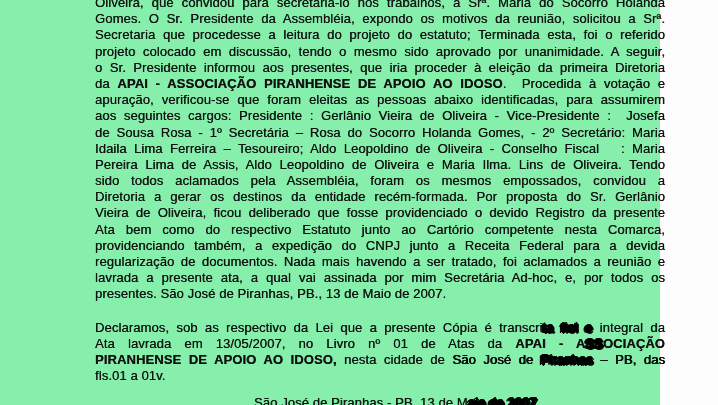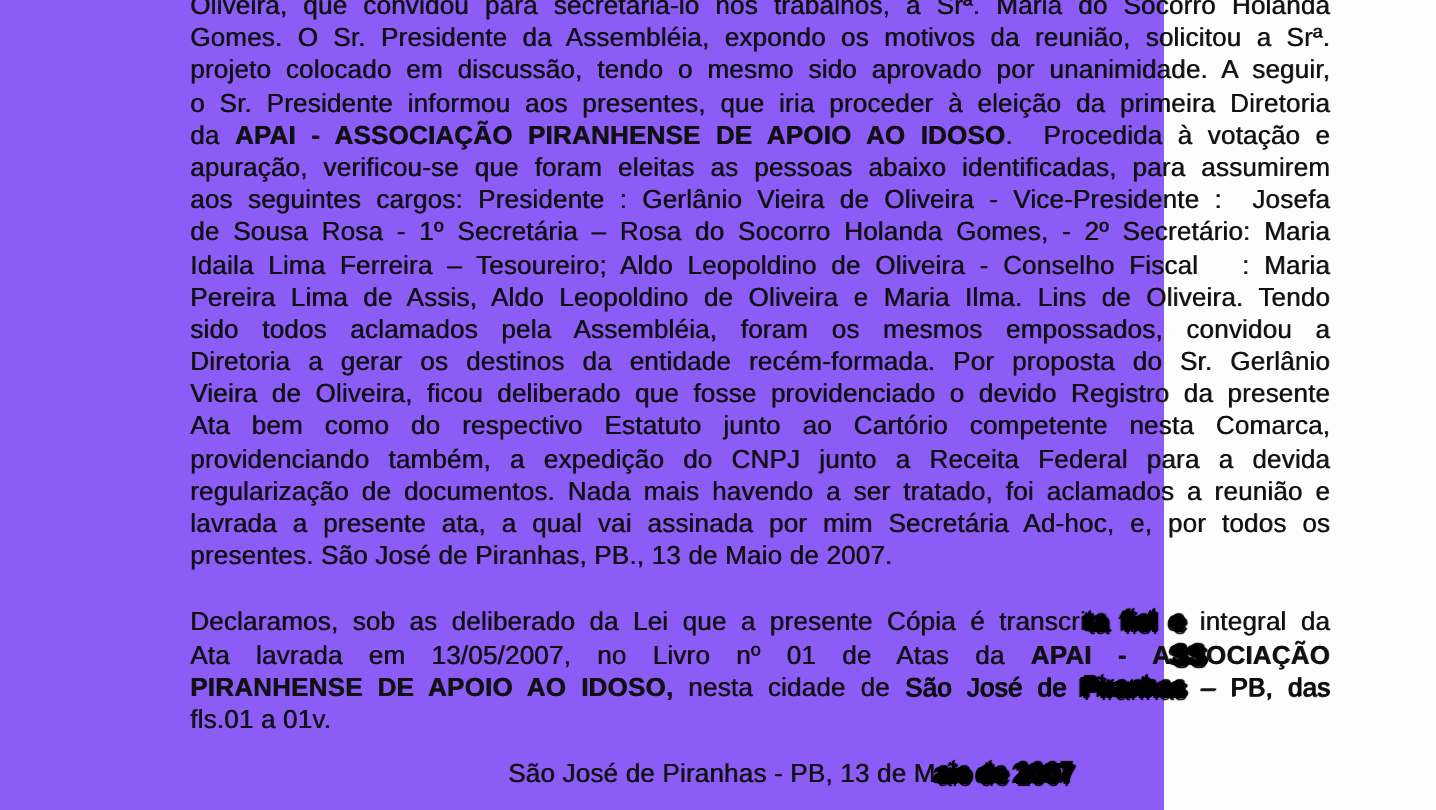--- a/index.html
+++ b/index.html
@@ -5,23 +5,23 @@
   html, body {
     margin: 0;
     padding: 0;
     width: 718px;
     height: 405px;
     overflow: hidden;
     background: #fdfdfd;
   }
   .page {
     position: relative;
-    width: 582px;
+    width: 660px;
     height: 405px;
-    background: #8b5cf6;
+    background: #86efac;
   }
   .textblock {
     position: absolute;
     left: 95px;
     top: -5px;
     width: 570px;
     font-family: "Liberation Sans", "DejaVu Sans", sans-serif;
     font-size: 13px;
     line-height: 16.2px;
     letter-spacing: 0.1px;
@@ -66,38 +66,39 @@
   }
 </style>
 </head>
 <body>
 
 <div class="page">
   <div class="textblock">
     <div class="para" id="para-0">
         <div class="line"><span class="seg-n">Oliveira, que convidou para secretariá-lo nos trabalhos, a Srª. Maria do Socorro Holanda</span></div>
         <div class="line"><span class="seg-n">Gomes. O Sr. Presidente da Assembléia, expondo os motivos da reunião, solicitou a Srª.</span></div>
+        <div class="line"><span class="seg-n">Secretaria que procedesse a leitura do projeto do estatuto; Terminada esta, foi o referido</span></div>
         <div class="line"><span class="seg-n">projeto colocado em discussão, tendo o mesmo sido aprovado por unanimidade. A seguir,</span></div>
         <div class="line"><span class="seg-n">o Sr. Presidente informou aos presentes, que iria proceder à eleição da primeira Diretoria</span></div>
         <div class="line"><span class="seg-n">da </span><span class="seg-b">APAI - ASSOCIAÇÃO PIRANHENSE DE APOIO AO IDOSO</span><span class="seg-n">.&nbsp; Procedida à votação e</span></div>
         <div class="line"><span class="seg-n">apuração, verificou-se que foram eleitas as pessoas abaixo identificadas, para assumirem</span></div>
         <div class="line"><span class="seg-n">aos seguintes cargos: Presidente : Gerlânio Vieira de Oliveira - Vice-Presidente :&nbsp; Josefa</span></div>
         <div class="line"><span class="seg-n">de Sousa Rosa - 1º Secretária – Rosa do Socorro Holanda Gomes, - 2º Secretário: Maria</span></div>
         <div class="line"><span class="seg-n">Idaila Lima Ferreira – Tesoureiro; Aldo Leopoldino de Oliveira - Conselho Fiscal&nbsp;&nbsp; : Maria</span></div>
         <div class="line"><span class="seg-n">Pereira Lima de Assis, Aldo Leopoldino de Oliveira e Maria Ilma. Lins de Oliveira. Tendo</span></div>
         <div class="line"><span class="seg-n">sido todos aclamados pela Assembléia, foram os mesmos empossados, convidou a</span></div>
         <div class="line"><span class="seg-n">Diretoria a gerar os destinos da entidade recém-formada. Por proposta do Sr. Gerlânio</span></div>
         <div class="line"><span class="seg-n">Vieira de Oliveira, ficou deliberado que fosse providenciado o devido Registro da presente</span></div>
         <div class="line"><span class="seg-n">Ata bem como do respectivo Estatuto junto ao Cartório competente nesta Comarca,</span></div>
         <div class="line"><span class="seg-n">providenciando também, a expedição do CNPJ junto a Receita Federal para a devida</span></div>
         <div class="line"><span class="seg-n">regularização de documentos. Nada mais havendo a ser tratado, foi aclamados a reunião e</span></div>
         <div class="line"><span class="seg-n">lavrada a presente ata, a qual vai assinada por mim Secretária Ad-hoc, e, por todos os</span></div>
         <div class="line last"><span class="seg-n">presentes. São José de Piranhas, PB., 13 de Maio de 2007.</span></div>
       </div>
     <div class="para para-gap" id="para-1">
-        <div class="line"><span class="seg-n">Declaramos, sob as deliberado da Lei que a presente Cópia é transcri</span><span class="seg-blot">ta fiel e</span><span class="seg-n"> integral da</span></div>
+        <div class="line"><span class="seg-n">Declaramos, sob as respectivo da Lei que a presente Cópia é transcri</span><span class="seg-blot">ta fiel e</span><span class="seg-n"> integral da</span></div>
         <div class="line"><span class="seg-n">Ata lavrada em 13/05/2007, no Livro nº 01 de Atas da </span><span class="seg-b">APAI - A</span><span class="seg-bblot">SS</span><span class="seg-b">OCIAÇÃO</span></div>
         <div class="line"><span class="seg-b">PIRANHENSE DE APOIO AO IDOSO,</span><span class="seg-n"> nesta cidade de </span><span class="seg-sm">São José de </span><span class="seg-bblot">Piranhas</span><span class="seg-sm"> – PB, das</span></div>
         <div class="line last"><span class="seg-n">fls.01 a 01v.</span></div>
       </div>
     <div class="line footer-line" id="footer-line"><span class="seg-n">São José de Piranhas - PB, 13 de M</span><span class="seg-blot">aio de 2007</span></div>
   </div>
 </div>
 
 </body></html>

